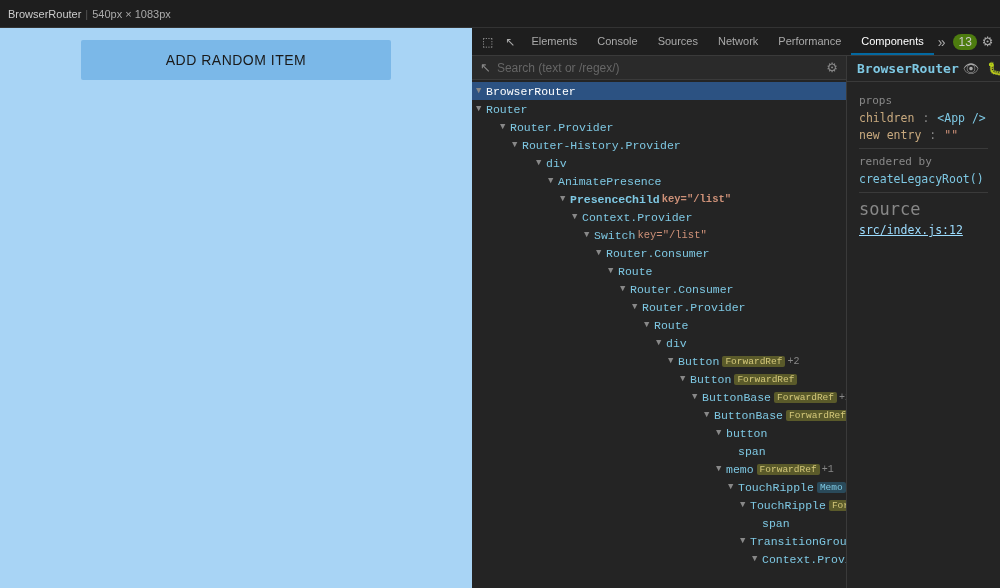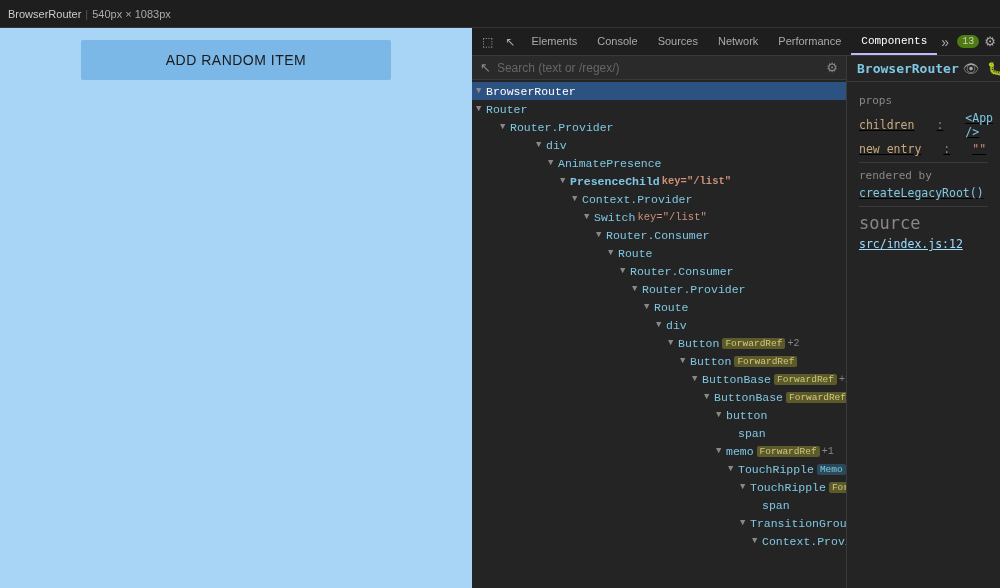--- a/index.html
+++ b/index.html
@@ -100,32 +100,30 @@
       color: #aaa;
       font-size: 11px;
       cursor: pointer;
       height: 100%;
       display: flex;
       align-items: center;
       border-bottom: 2px solid transparent;
     }
     .devtools-tab.active {
       color: #fff;
-      border-bottom: 2px solid #c4b5fd;
-      font-family: Liberation Mono, monospace;
+      border-bottom: 2px solid #0369a1;
     }
     .tab-spacer { flex: 1; }
     .tab-badge {
       background: #4d7c0f;
       color: #ccc;
       border-radius: 8px;
       padding: 1px 5px;
-      font-size: 10px;
+      font-size: 12px;
       margin-left: 4px;
-      font-family: Liberation Mono, monospace;
     }
     .tab-action-icon {
       color: #aaa;
       padding: 0 5px;
       cursor: pointer;
       font-size: 13px;
     }
     .more-icon {
       font-size: 14px;
       color: #aaa;
@@ -289,24 +287,23 @@
     .props-content::-webkit-scrollbar-thumb { background: #555; }
 
     .section-label {
       color: #888;
       font-size: 11px;
       margin-bottom: 4px;
       margin-top: 4px;
     }
     .prop-row {
       display: flex;
-      gap: 22px;
+      gap: 8px;
       margin-bottom: 3px;
-      align-items: center;
-      text-decoration: underline;
+      align-items: flex-end;
     }
     .prop-key {
       color: #c8a97e;
       font-size: 11.5px;
     }
     .prop-colon {
       color: #888;
       font-size: 11.5px;
     }
     .prop-value {
@@ -417,20 +414,24 @@
           <div class="tree-node indent-1">
             <span class="arrow expanded"></span>
             <span class="node-name">Router</span>
           </div>
 
           <div class="tree-node indent-2">
             <span class="arrow expanded"></span>
             <span class="node-name">Router.Provider</span>
           </div>
 
+          <div class="tree-node indent-3">
+            <span class="arrow expanded"></span>
+            <span class="node-name">Router-History.Provider</span>
+          </div>
 
 
           <div class="tree-node indent-5">
             <span class="arrow expanded"></span>
             <span class="node-name">div</span>
           </div>
 
           <div class="tree-node indent-6">
             <span class="arrow expanded"></span>
             <span class="node-name">AnimatePresence</span>

